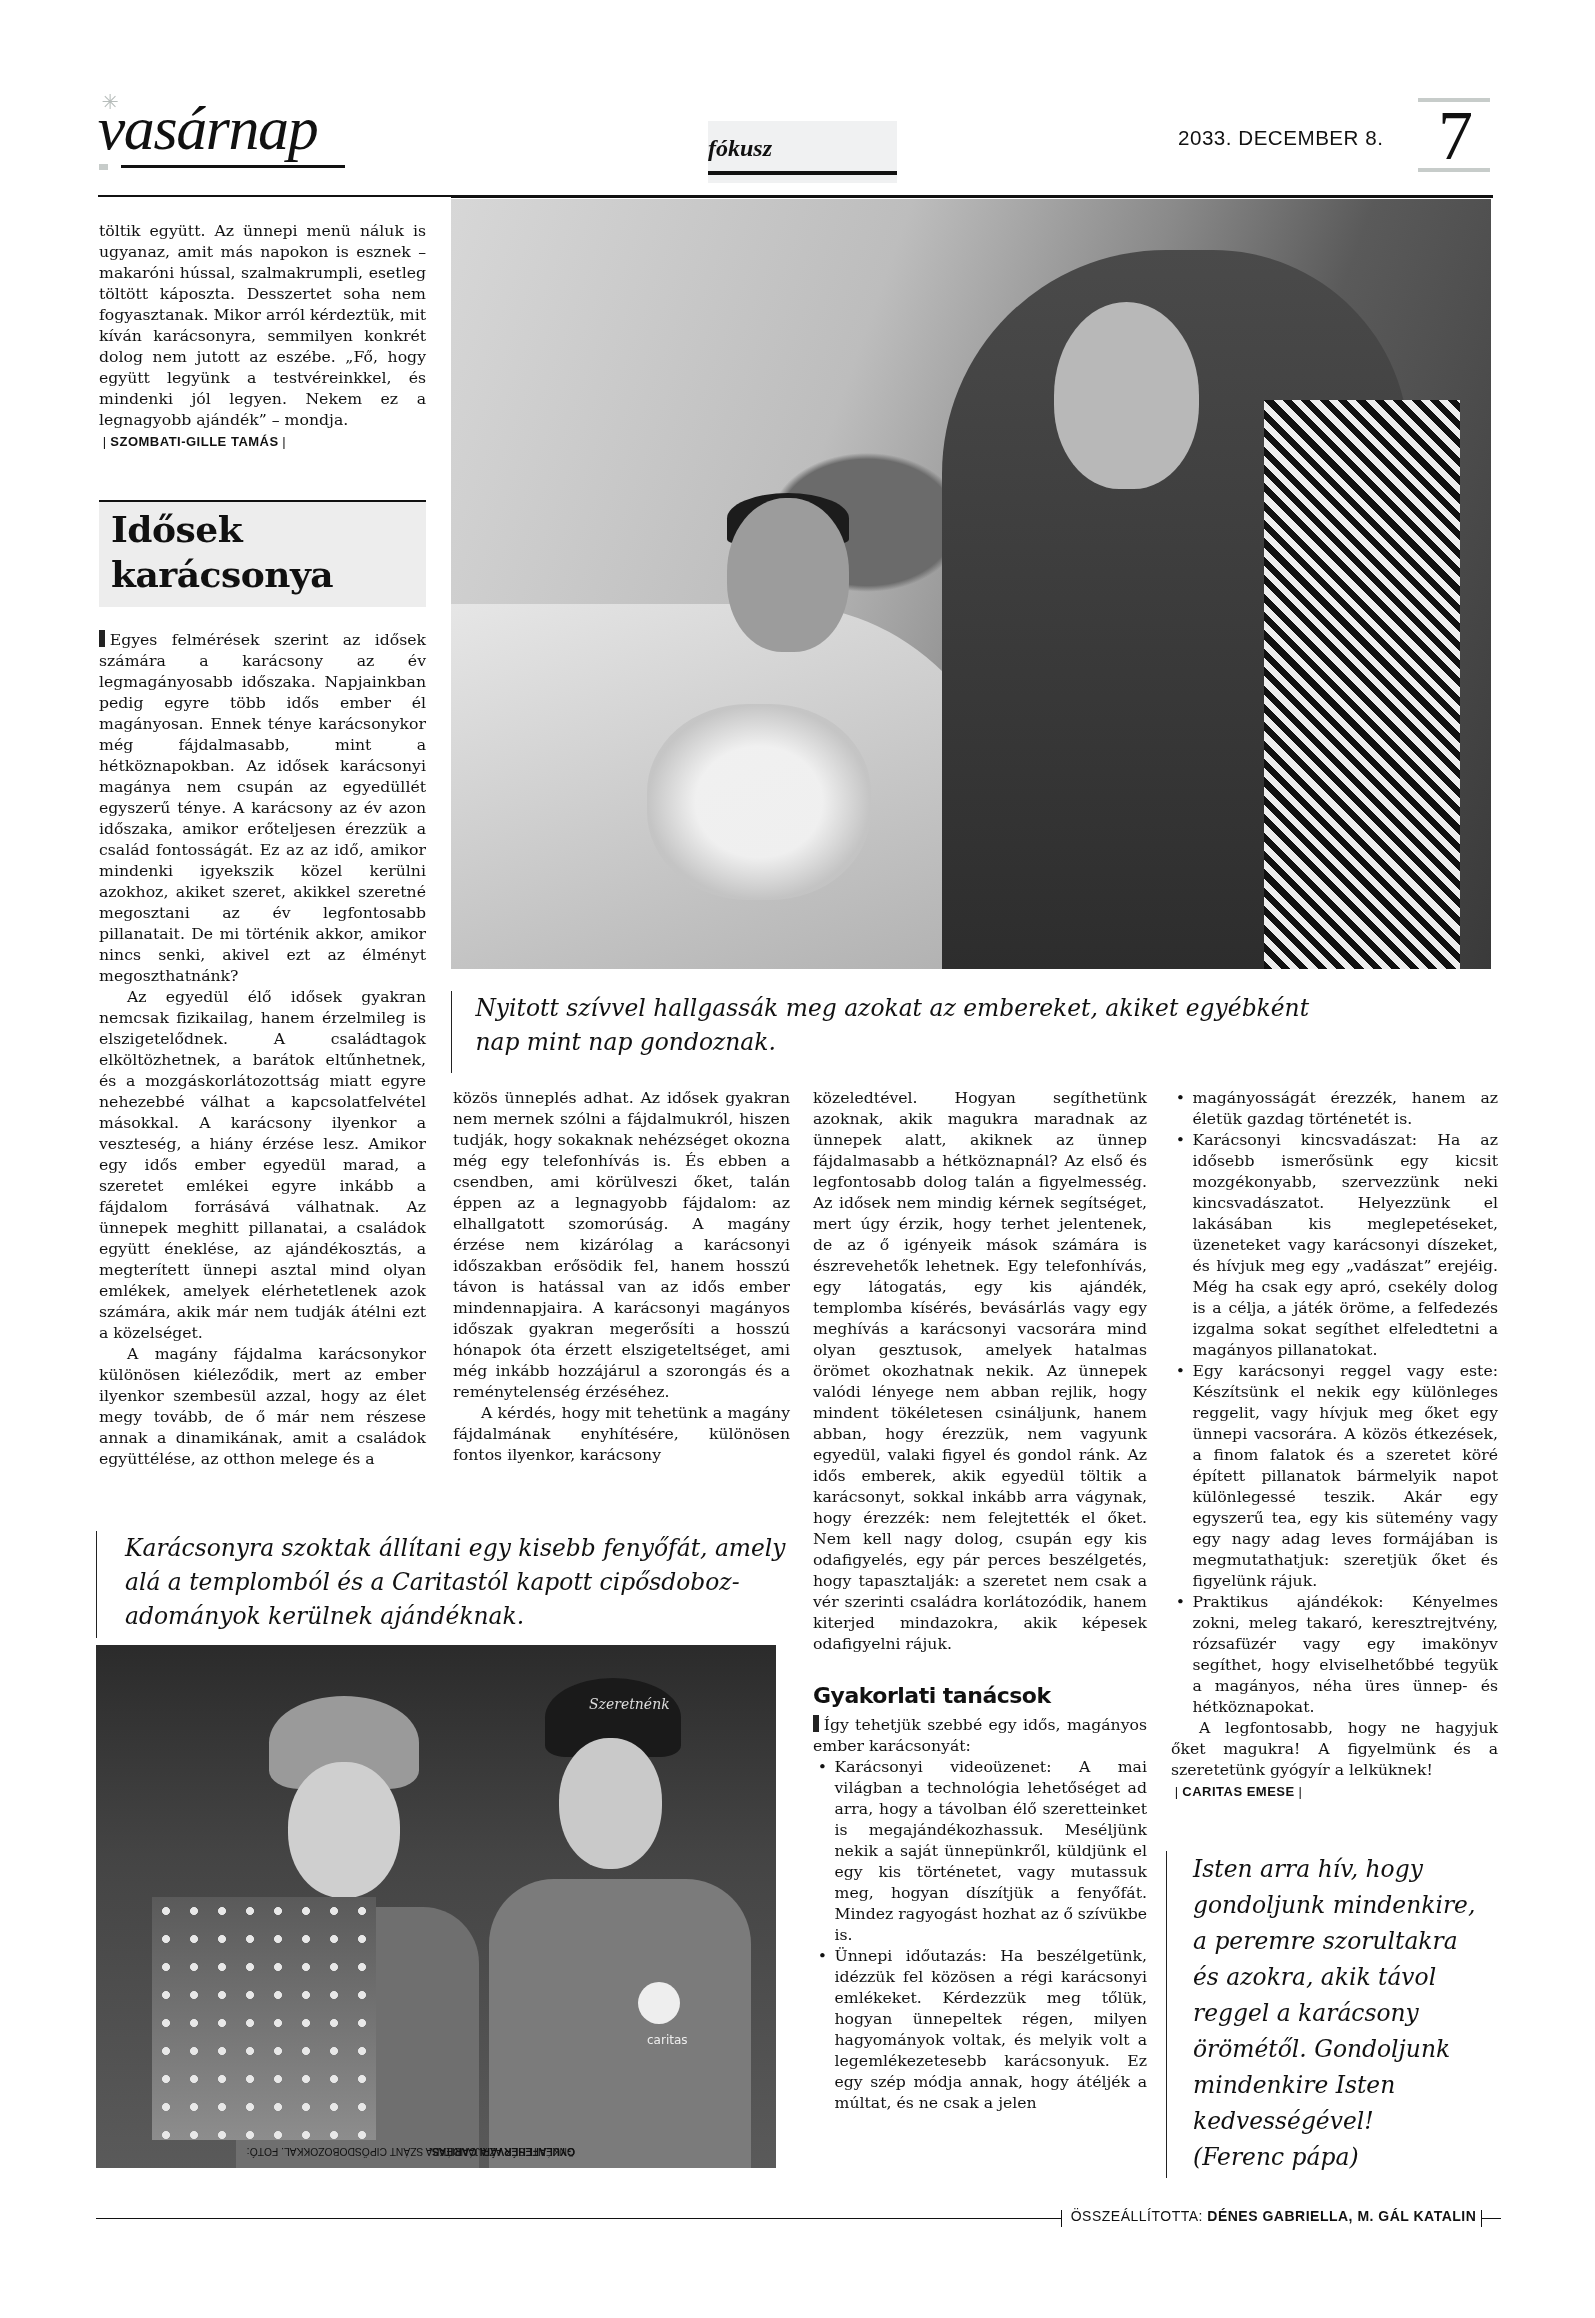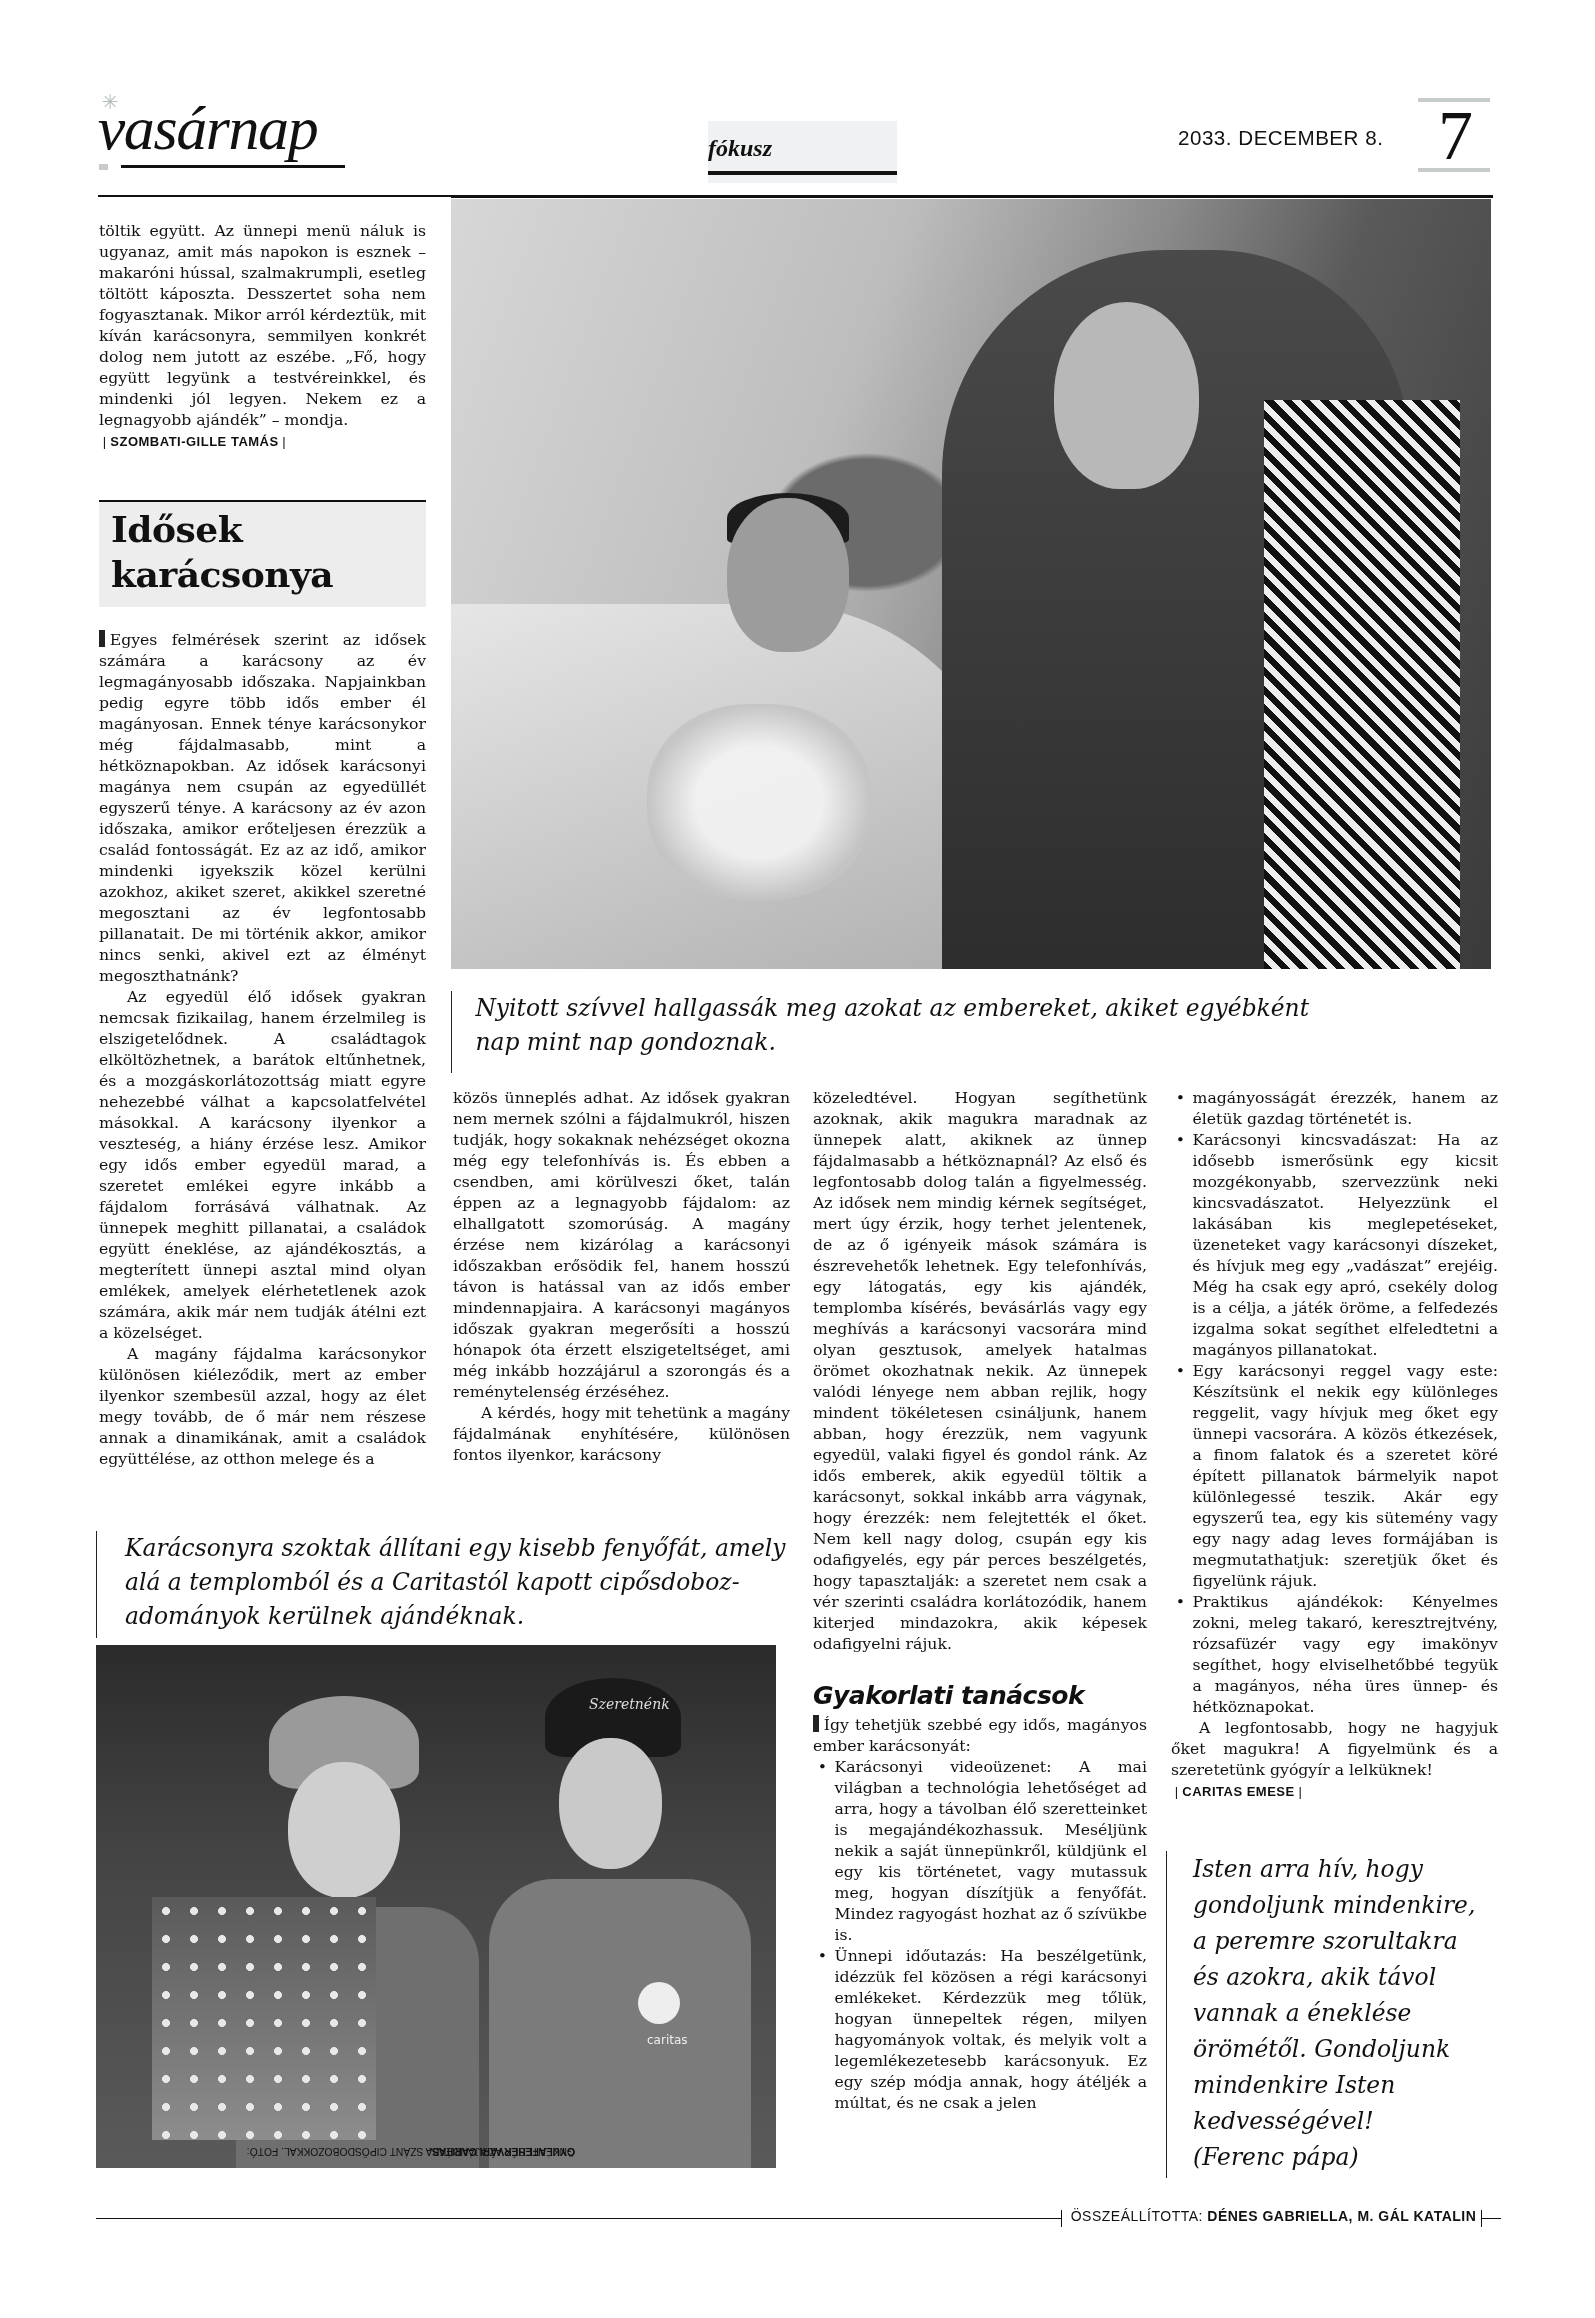--- a/index.html
+++ b/index.html
@@ -31,21 +31,21 @@
   .byline { font-family: "Liberation Sans", sans-serif; font-weight: bold; font-size: 13px; letter-spacing: 0.5px; margin-top: 0.9px; }
   .byline .bar { font-weight: normal; padding: 0 3.7px; }
   .lead-mark { display: inline-block; width: 6px; height: 17px; background: #222; vertical-align: -1.9px; margin-right: 4.7px; }
   .col1-top { left: 99px; top: 220px; width: 327px; }
   .headline-box { left: 99px; top: 500px; width: 327px; height: 105px; background: #ededed; border-top: 2.8px solid #111; }
   .headline { position: absolute; left: 12px; top: 4.7px; font-family: "DejaVu Serif", serif; font-weight: bold; font-size: 36px; line-height: 45px; letter-spacing: -0.5px; }
   .col1 { left: 99px; top: 629px; width: 327px; }
   .col2 { left: 453px; top: 1087px; width: 337px; }
   .col3 { left: 813px; top: 1087px; width: 334px; }
   .col4 { left: 1171px; top: 1087px; width: 327px; }
-  .subhead { font-family: "DejaVu Sans", sans-serif; font-weight: bold; font-size: 25px; line-height: 28px; margin: 0 0 3.7px 0; letter-spacing: -0.5px; font-style: italic; }
+  .subhead { font-family: "DejaVu Sans", sans-serif; font-weight: bold; font-size: 22px; line-height: 28px; margin: 0 0 3.7px 0; letter-spacing: -0.5px; }
   ul.tips { list-style: none; margin: 0; padding: 0; }
   ul.tips li { position: relative; padding-left: 21.5px; }
   ul.tips li::before { content: "•"; position: absolute; left: 4.7px; top: 0; }
 
   
   .photo1 { left: 451px; top: 199px; width: 1040px; height: 770px; background:
             radial-gradient(ellipse at 75% 25%, #3e3e3e 0 9%, transparent 10%),
             radial-gradient(ellipse at 40% 42%, #6b6b6b 0 10%, transparent 11%),
             linear-gradient(110deg, #d7d7d7 0%, #bdbdbd 35%, #8a8a8a 55%, #5a5a5a 70%, #3a3a3a 100%); overflow: hidden; }
   .photo1 .shape-blanket { position: absolute; left: 0; bottom: 0; width: 561px; height: 365px; background: linear-gradient(160deg, #e6e6e6, #b0b0b0); border-top-right-radius: 234px; }
@@ -198,21 +198,21 @@
       <span>ÖNKÉNTESEK AZ AJÁNDÉKBA SZÁNT CIPŐSDOBOZOKKAL. FOTÓ: </span>
       <span class="credit-b">GYULAFEHÉRVÁRI CARITAS.</span>
     </span>
 </div>
 
 <div class="abs quote">
   <p>Isten arra hív, hogy</p>
   <p>gondoljunk mindenkire,</p>
   <p>a peremre szorultakra</p>
   <p>és azokra, akik távol</p>
-  <p>vannak a éneklése</p>
+  <p>reggel a karácsony</p>
   <p>örömétől. Gondoljunk</p>
   <p>mindenkire Isten</p>
   <p>kedvességével!</p>
   <p>(Ferenc pápa)</p>
 </div>
 
 <div class="abs footer-base"></div>
 <div class="abs footer">
   <span class="footer-line-l"></span>
   <span class="footer-tick-l"></span>

